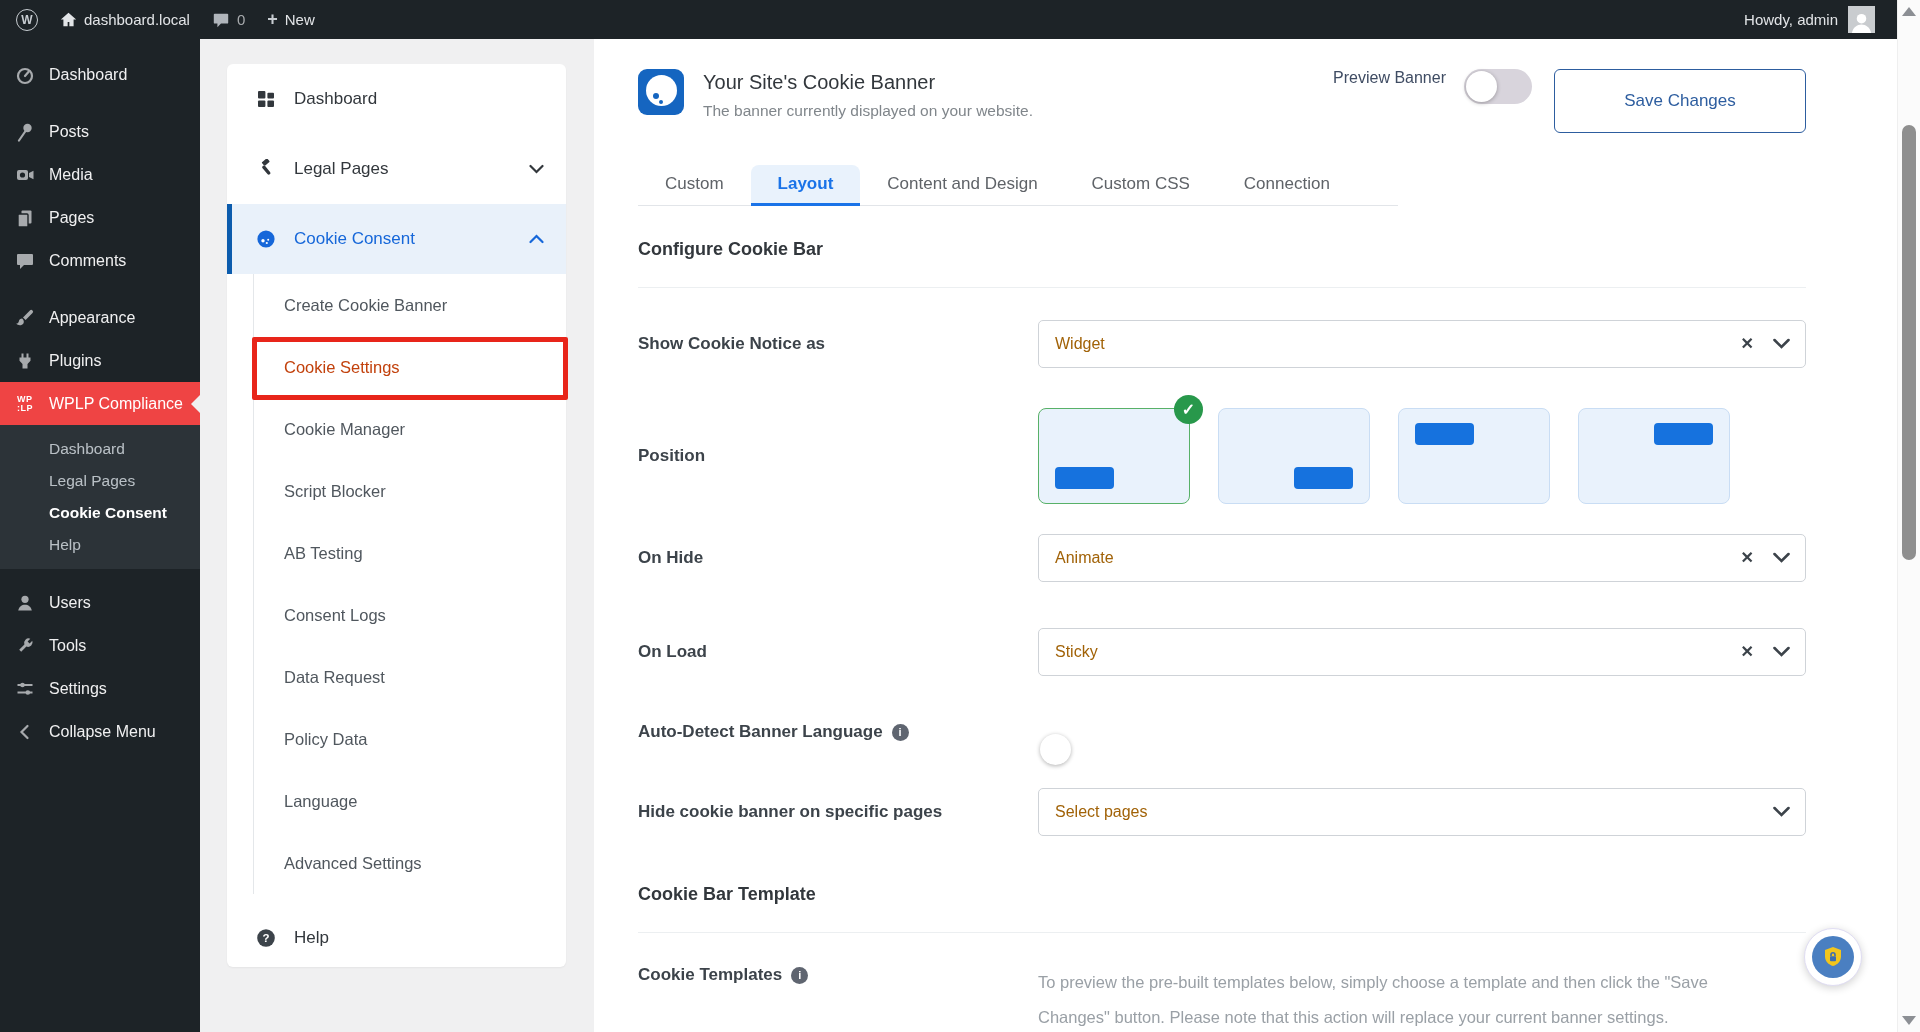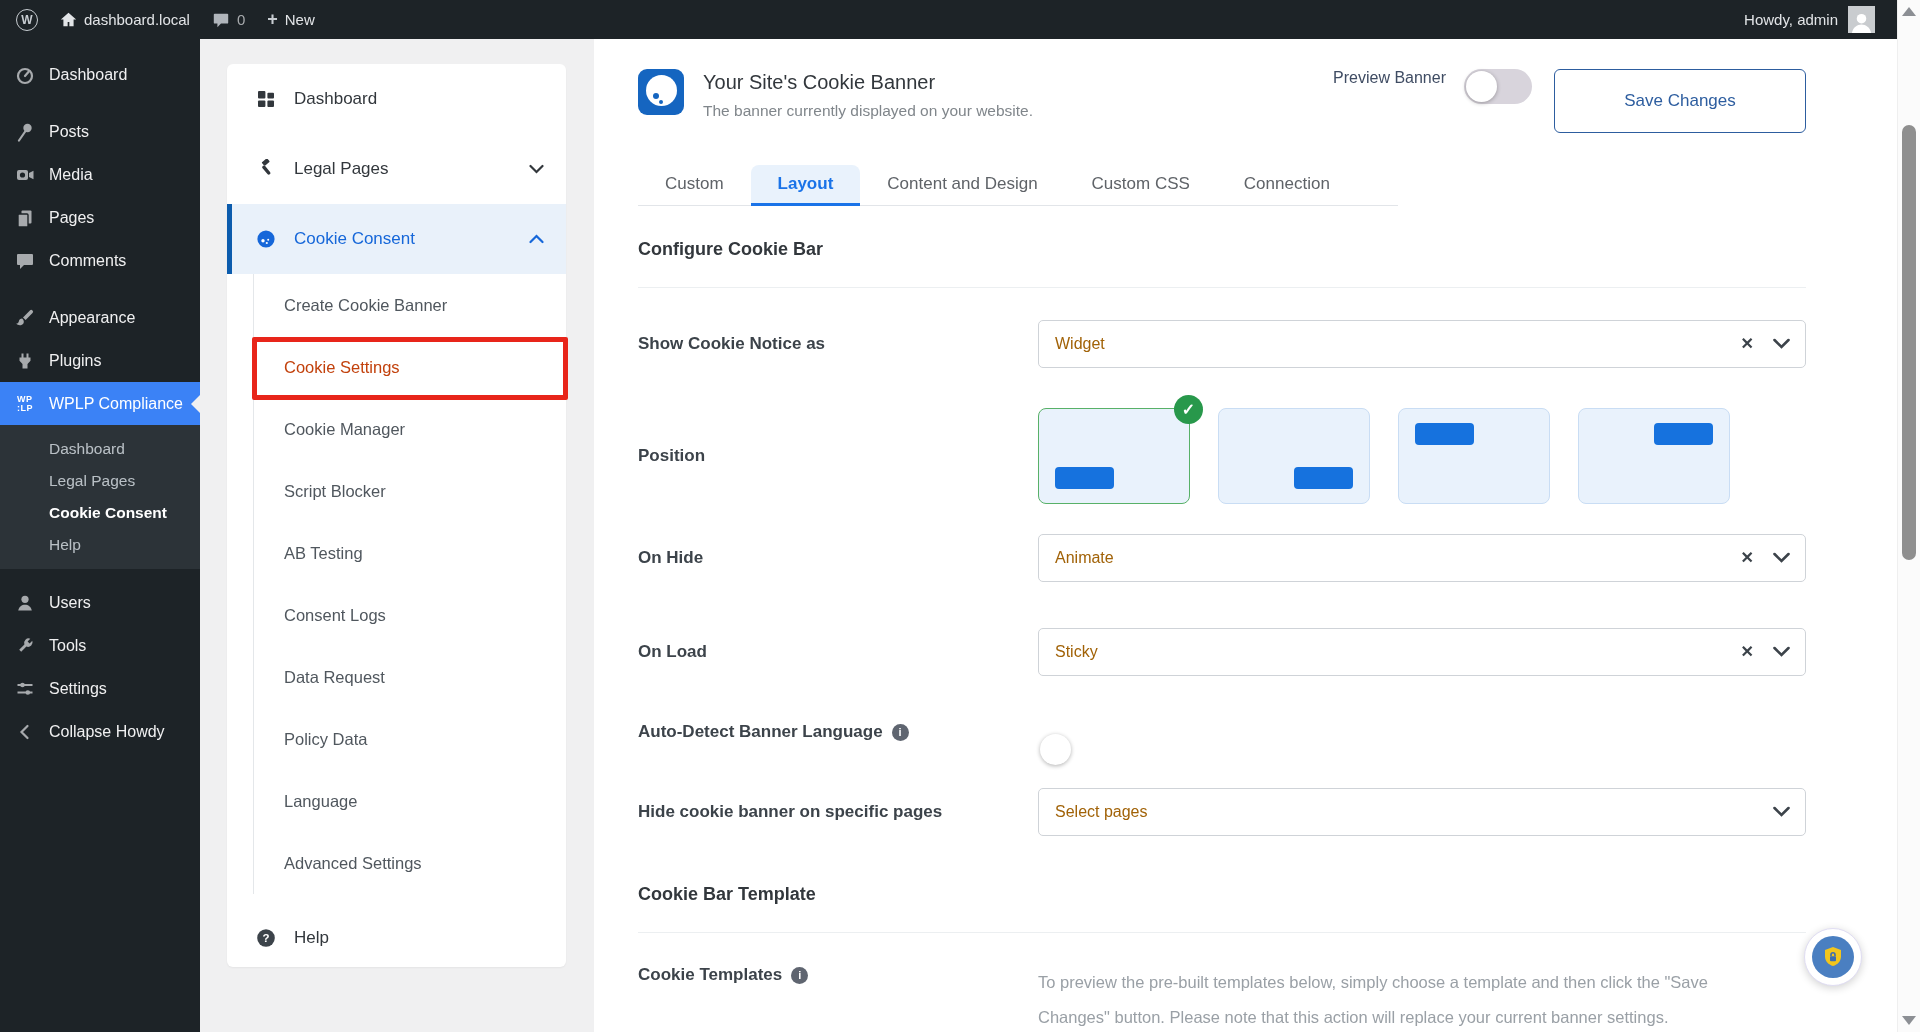--- a/index.html
+++ b/index.html
@@ -20,21 +20,21 @@
   .avatar { width:27px; height:27px; background:#c9cccf; display:flex; align-items:flex-end; justify-content:center; overflow:hidden; }
   .avatar svg { display:block; }
 
   
   .wpmenu { position:absolute; top:39px; left:0; width:200px; height:993px; background:#1d2327; padding-top:14px; }
   .wpitem { height:43px; display:flex; align-items:center; gap:13px; padding:0 0 0 14px;
     color:#f0f0f1; font-size:16px; cursor:pointer; }
   .wpitem .wpicon { width:22px; height:22px; display:flex; align-items:center; justify-content:center; flex:0 0 22px; }
   .wpicon svg { width:20px; height:20px; }
   .wp-sep { height:14px; }
-  .wpitem.active { background:#3b82f6; color:#fff; position:relative; }
+  .wpitem.active { background:#ef4444; color:#fff; position:relative; }
   .wpitem.active::after { content:""; position:absolute; right:0; top:50%; margin-top:-9px;
     border:9px solid transparent; border-right-color:#f0f0f1; }
   .wplp-logo { font-size:9px; line-height:9px; font-weight:800; color:#fff; letter-spacing:0.5px; }
   .wpsub { background:#2c3338; padding:8px 0; }
   .wpsubitem { height:32px; display:flex; align-items:center; padding-left:49px;
     color:rgba(240,246,252,.72); font-size:15.5px; cursor:pointer; }
   .wpsubitem.current { color:#fff; font-weight:bold; }
 
   
   .grayband { position:absolute; top:39px; left:200px; width:394px; height:993px; background:#f0f0f1; }
@@ -266,21 +266,21 @@
           </svg>
       </span>
       <span>Settings</span>
     </div>
     <div class="wpitem">
       <span class="wpicon">
         <svg viewBox="0 0 20 20">
             <path d="M12.5 4l-6 6 6 6" fill="none" stroke="#a7aaad" stroke-width="2.2" stroke-linecap="round"></path>
           </svg>
       </span>
-      <span>Collapse Howdy</span>
+      <span>Collapse Menu</span>
     </div>
   </aside>
 
   <div class="grayband">
     <div class="plugincard">
       <div class="pitem">
         <span class="picon">
           <svg viewBox="0 0 20 20">
               <rect x="2" y="2" width="7.4" height="7.4" rx="1" fill="#32373c"></rect>
               <rect x="11.4" y="3.8" width="6.6" height="5.6" rx="1" fill="#32373c"></rect>

